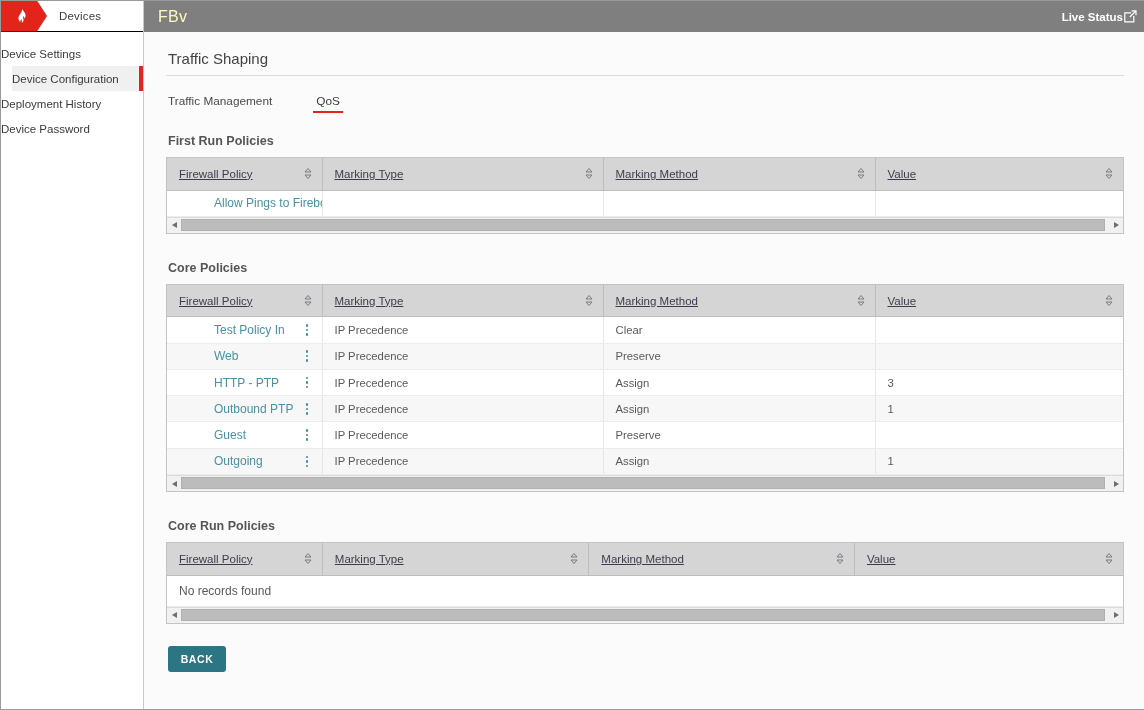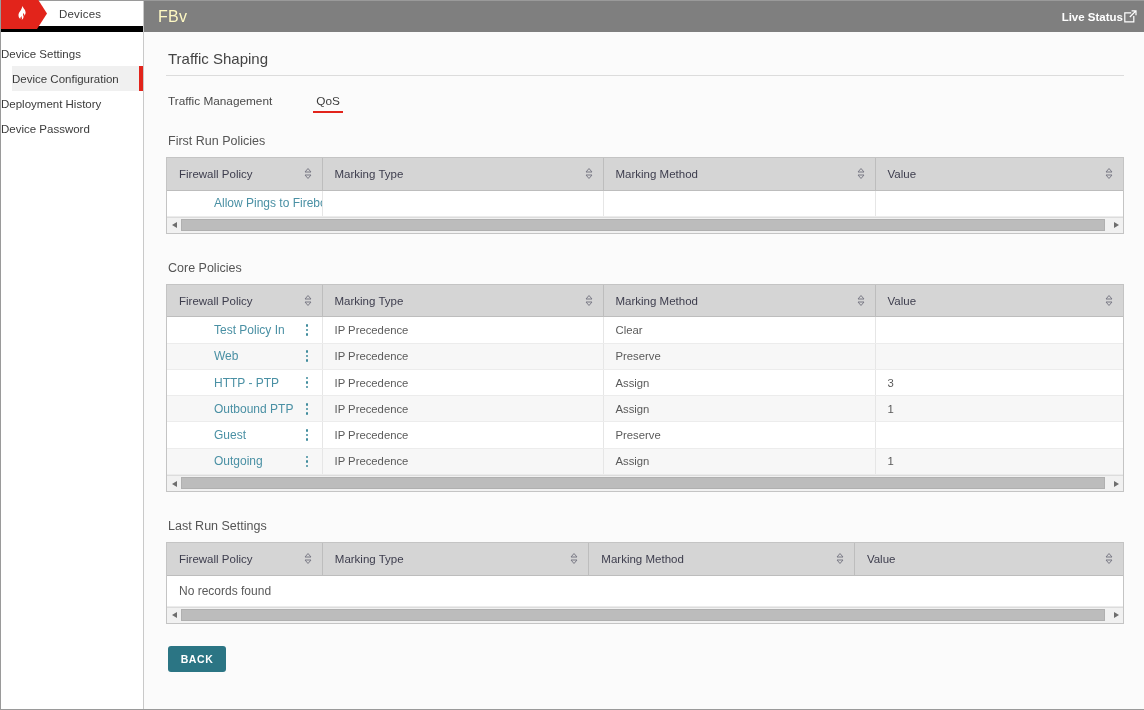--- a/index.html
+++ b/index.html
@@ -24,21 +24,21 @@
     height: 708px;
     background: #ffffff;
     border-right: 1px solid #c9c9c9;
     flex: 0 0 143px;
     position: relative;
   }
   .brand-row {
     height: 31px;
     display: flex;
     align-items: center;
-    border-bottom: 6px solid #000000;
+    border-bottom: 1px solid #000000;
     position: relative;
     background: #fff;
   }
   .brand-badge {
     width: 46px; height: 31px;
     background: #e2241b;
     position: relative;
     display: flex;
     align-items: center;
     justify-content: center;
@@ -154,21 +154,21 @@
     position: absolute;
     left: -3px; right: -3px; bottom: 0;
     height: 2.5px;
     background: #e2241b;
   }
 
   .section-title {
     font-size: 12.5px;
     color: #555555;
     margin: 0 0 9px 2px;
-    font-weight: normal;
+    font-weight: bold;
   }
   .section { margin-bottom: 27px; }
   .section.last { margin-bottom: 0; }
 
   
   .tablewrap {
     border: 1px solid #c4c4c4;
     background: #ffffff;
     position: relative;
   }
@@ -191,20 +191,21 @@
     cursor: pointer;
     white-space: nowrap;
     overflow: hidden;
   }
   table.grid th:last-child { border-right: none; }
   .th-inner {
     display: flex;
     align-items: center;
     justify-content: space-between;
     gap: 2px;
+    text-decoration: underline;
   }
   .sort-icon {
     width: 8px; height: 11px;
     flex: 0 0 8px;
     opacity: .75;
   }
   table.grid td {
     height: 26.3px;
     font-size: 11.3px;
     color: #5a5a5a;
@@ -600,21 +601,21 @@
               </div>
             <div class="hs-btn">
                 <span class="arrow-r"></span>
               </div>
           </div>
         </div>
       </div>
 
       
       <div class="section last">
-        <div class="section-title">Last Run Settings</div>
+        <div class="section-title">Core Run Policies</div>
         <div class="tablewrap">
           <table class="grid">
             <colgroup>
                 <col style="width:155px">
                 <col style="width:266px">
                 <col style="width:265px">
                 <col style="width:268px">
               </colgroup>
             <thead>
               <tr>

